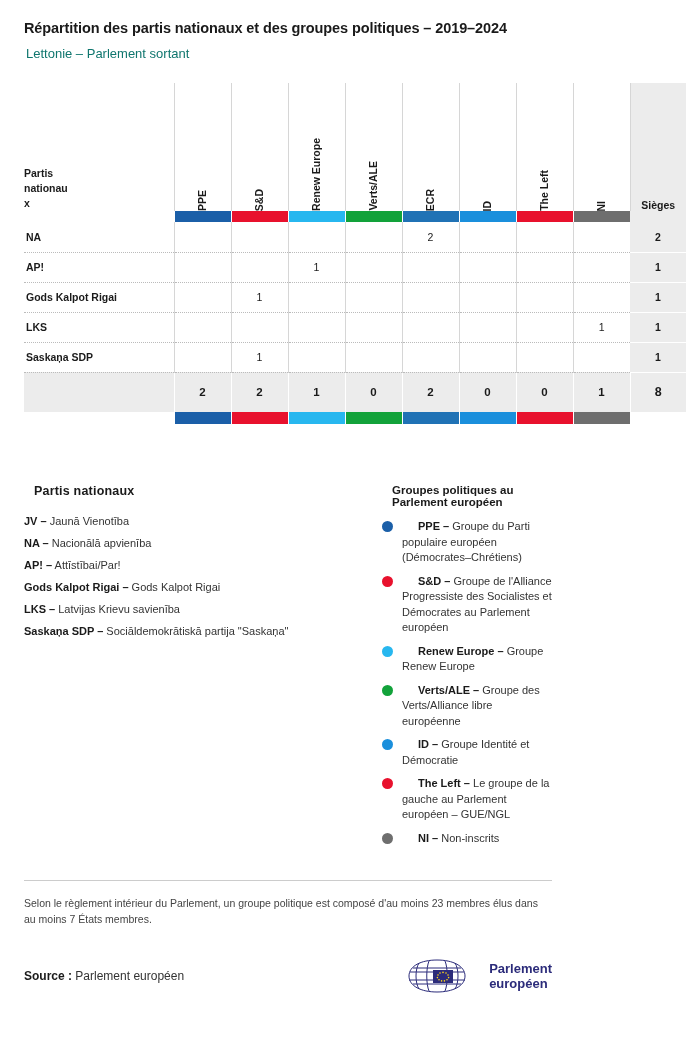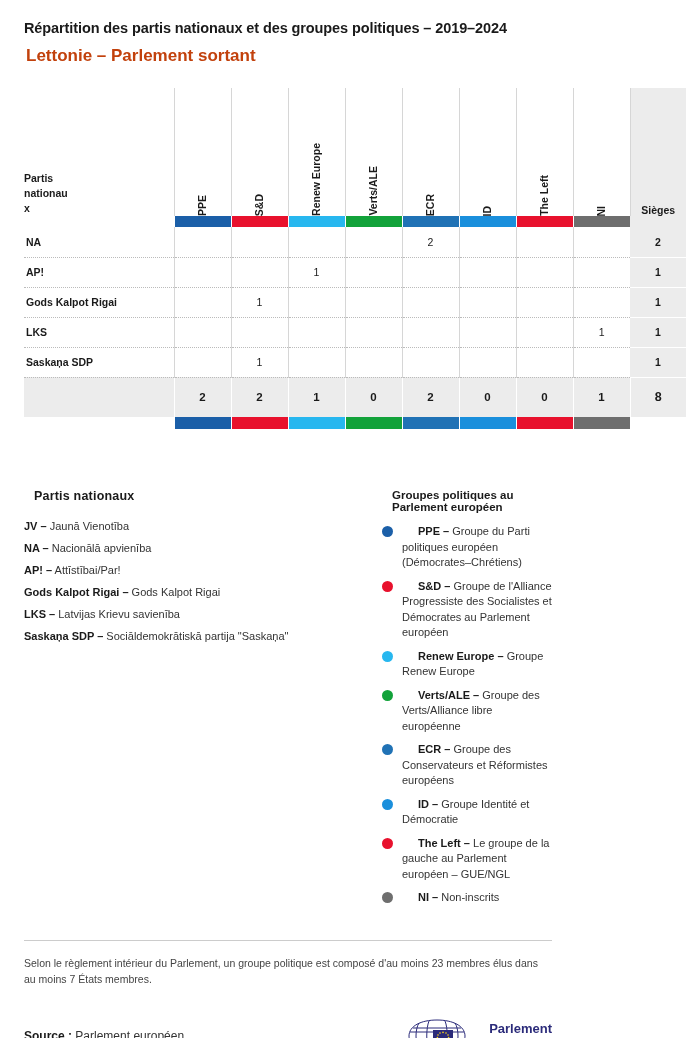--- a/index.html
+++ b/index.html
@@ -13,23 +13,23 @@
   .page { position: relative; width: 576px; height: 1038px; padding: 0 24px; }
 
   .title {
     font-size: 14.5px;
     font-weight: bold;
     color: #1a1a1a;
     padding-top: 20px;
     letter-spacing: -0.1px;
   }
   .subtitle {
-    font-size: 17px;
-    font-weight: bold;
-    color: #c2410c;
+    font-size: 13px;
+    font-weight: normal;
+    color: #0f766e;
     padding-top: 10px;
     padding-left: 2px;
   }
 
   
   .matrix { margin-top: 22px; position: relative; }
   table.grid {
     border-collapse: collapse;
     width: 652px;
     table-layout: fixed;
@@ -326,37 +326,33 @@
           <div class="lp-item"><b>Gods Kalpot Rigai –</b> <span>Gods Kalpot Rigai</span></div>
           <div class="lp-item"><b>LKS –</b> <span>Latvijas Krievu savienība</span></div>
           <div class="lp-item"><b>Saskaņa SDP –</b> <span>Sociāldemokrātiskā partija "Saskaņa"</span></div>
         </div>
     </div>
     <div class="legend-right">
       <div class="legend-title right">Groupes politiques au Parlement européen</div>
       <div id="group-legend-list">
           <div class="lg-item">
             <span class="dot" style="background:#1b5fa8"></span>
-            <span class="lg-text"><b>PPE –</b> <span>Groupe du Parti politiques européen (Démocrates–Chrétiens)</span></span>
+            <span class="lg-text"><b>PPE –</b> <span>Groupe du Parti populaire européen (Démocrates–Chrétiens)</span></span>
           </div>
           <div class="lg-item">
             <span class="dot" style="background:#e8112d"></span>
             <span class="lg-text"><b>S&amp;D –</b> <span>Groupe de l'Alliance Progressiste des Socialistes et Démocrates au Parlement européen</span></span>
           </div>
           <div class="lg-item">
             <span class="dot" style="background:#27b7ef"></span>
             <span class="lg-text"><b>Renew Europe –</b> <span>Groupe Renew Europe</span></span>
           </div>
           <div class="lg-item">
             <span class="dot" style="background:#12a23a"></span>
             <span class="lg-text"><b>Verts/ALE –</b> <span>Groupe des Verts/Alliance libre européenne</span></span>
-          </div>
-          <div class="lg-item">
-            <span class="dot" style="background:#2072b5"></span>
-            <span class="lg-text"><b>ECR –</b> <span>Groupe des Conservateurs et Réformistes européens</span></span>
           </div>
           <div class="lg-item">
             <span class="dot" style="background:#1a8fdc"></span>
             <span class="lg-text"><b>ID –</b> <span>Groupe Identité et Démocratie</span></span>
           </div>
           <div class="lg-item">
             <span class="dot" style="background:#e8112d"></span>
             <span class="lg-text"><b>The Left –</b> <span>Le groupe de la gauche au Parlement européen – GUE/NGL</span></span>
           </div>
           <div class="lg-item">

